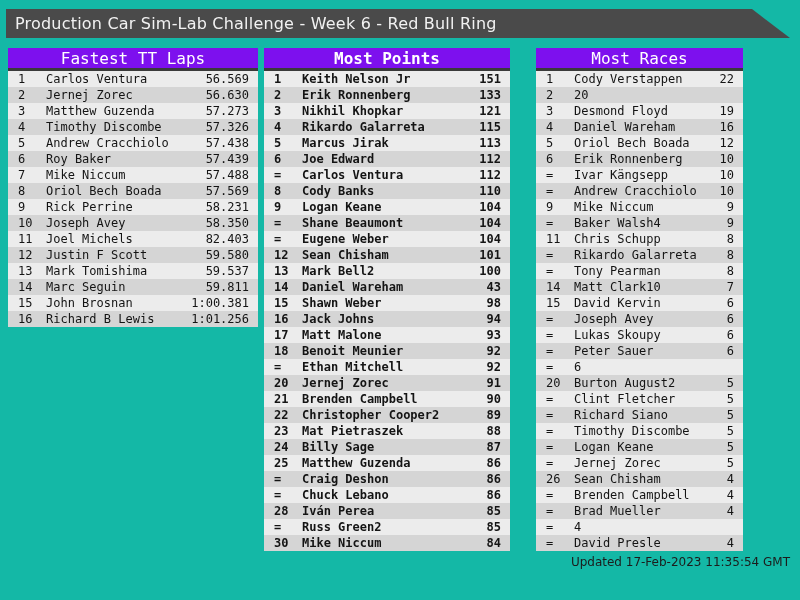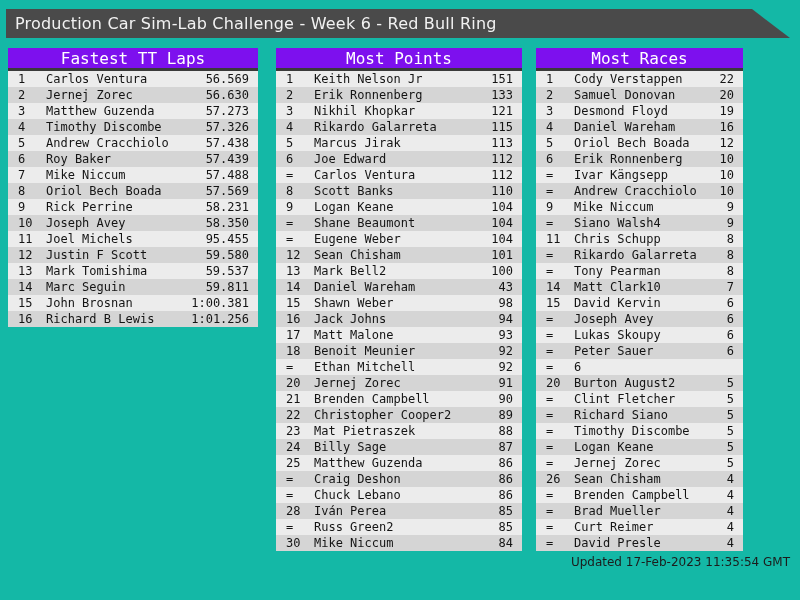--- a/index.html
+++ b/index.html
@@ -32,21 +32,21 @@
   }
   .title-bar .title-text {
     padding-left: 9px;
     letter-spacing: 0.2px;
   }
   .board {
     position: absolute;
     top: 48px;
   }
   .board.b0 { left: 8px;   width: 250px; }
-  .board.b1 { left: 276px; width: 246px; }
+  .board.b1 { left: 264px; width: 246px; font-weight: bold; }
   .board.b2 { left: 536px; width: 207px; }
   .board-header {
     height: 20px;
     background: #7d10ee;
     border-bottom: 3px solid #3a3a3a;
     color: #ffffff;
     font-family: "DejaVu Sans Mono", monospace;
     font-size: 16px;
     line-height: 21px;
     text-align: center;
@@ -143,21 +143,21 @@
           <span class="value">58.231</span>
         </div>
         <div class="row even">
           <span class="rank">10</span>
           <span class="name">Joseph Avey</span>
           <span class="value">58.350</span>
         </div>
         <div class="row odd">
           <span class="rank">11</span>
           <span class="name">Joel Michels</span>
-          <span class="value">95.455</span>
+          <span class="value">82.403</span>
         </div>
         <div class="row even">
           <span class="rank">12</span>
           <span class="name">Justin F Scott</span>
           <span class="value">59.580</span>
         </div>
         <div class="row odd">
           <span class="rank">13</span>
           <span class="name">Mark Tomishima</span>
           <span class="value">59.537</span>
@@ -213,21 +213,21 @@
           <span class="name">Joe Edward</span>
           <span class="value">112</span>
         </div>
         <div class="row odd">
           <span class="rank">=</span>
           <span class="name">Carlos Ventura</span>
           <span class="value">112</span>
         </div>
         <div class="row even">
           <span class="rank">8</span>
-          <span class="name">Scott Banks</span>
+          <span class="name">Cody Banks</span>
           <span class="value">110</span>
         </div>
         <div class="row odd">
           <span class="rank">9</span>
           <span class="name">Logan Keane</span>
           <span class="value">104</span>
         </div>
         <div class="row even">
           <span class="rank">=</span>
           <span class="name">Shane Beaumont</span>
@@ -339,21 +339,20 @@
   <div class="board b2">
     <div class="board-header">Most Races</div>
     <div class="board-rows">
         <div class="row odd">
           <span class="rank">1</span>
           <span class="name">Cody Verstappen</span>
           <span class="value">22</span>
         </div>
         <div class="row even">
           <span class="rank">2</span>
-          <span class="name">Samuel Donovan</span>
           <span class="value">20</span>
         </div>
         <div class="row odd">
           <span class="rank">3</span>
           <span class="name">Desmond Floyd</span>
           <span class="value">19</span>
         </div>
         <div class="row even">
           <span class="rank">4</span>
           <span class="name">Daniel Wareham</span>
@@ -379,21 +378,21 @@
           <span class="name">Andrew Cracchiolo</span>
           <span class="value">10</span>
         </div>
         <div class="row odd">
           <span class="rank">9</span>
           <span class="name">Mike Niccum</span>
           <span class="value">9</span>
         </div>
         <div class="row even">
           <span class="rank">=</span>
-          <span class="name">Siano Walsh4</span>
+          <span class="name">Baker Walsh4</span>
           <span class="value">9</span>
         </div>
         <div class="row odd">
           <span class="rank">11</span>
           <span class="name">Chris Schupp</span>
           <span class="value">8</span>
         </div>
         <div class="row even">
           <span class="rank">=</span>
           <span class="name">Rikardo Galarreta</span>
@@ -473,21 +472,20 @@
           <span class="name">Brenden Campbell</span>
           <span class="value">4</span>
         </div>
         <div class="row even">
           <span class="rank">=</span>
           <span class="name">Brad Mueller</span>
           <span class="value">4</span>
         </div>
         <div class="row odd">
           <span class="rank">=</span>
-          <span class="name">Curt Reimer</span>
           <span class="value">4</span>
         </div>
         <div class="row even">
           <span class="rank">=</span>
           <span class="name">David Presle</span>
           <span class="value">4</span>
         </div>
       </div>
   </div>
 

